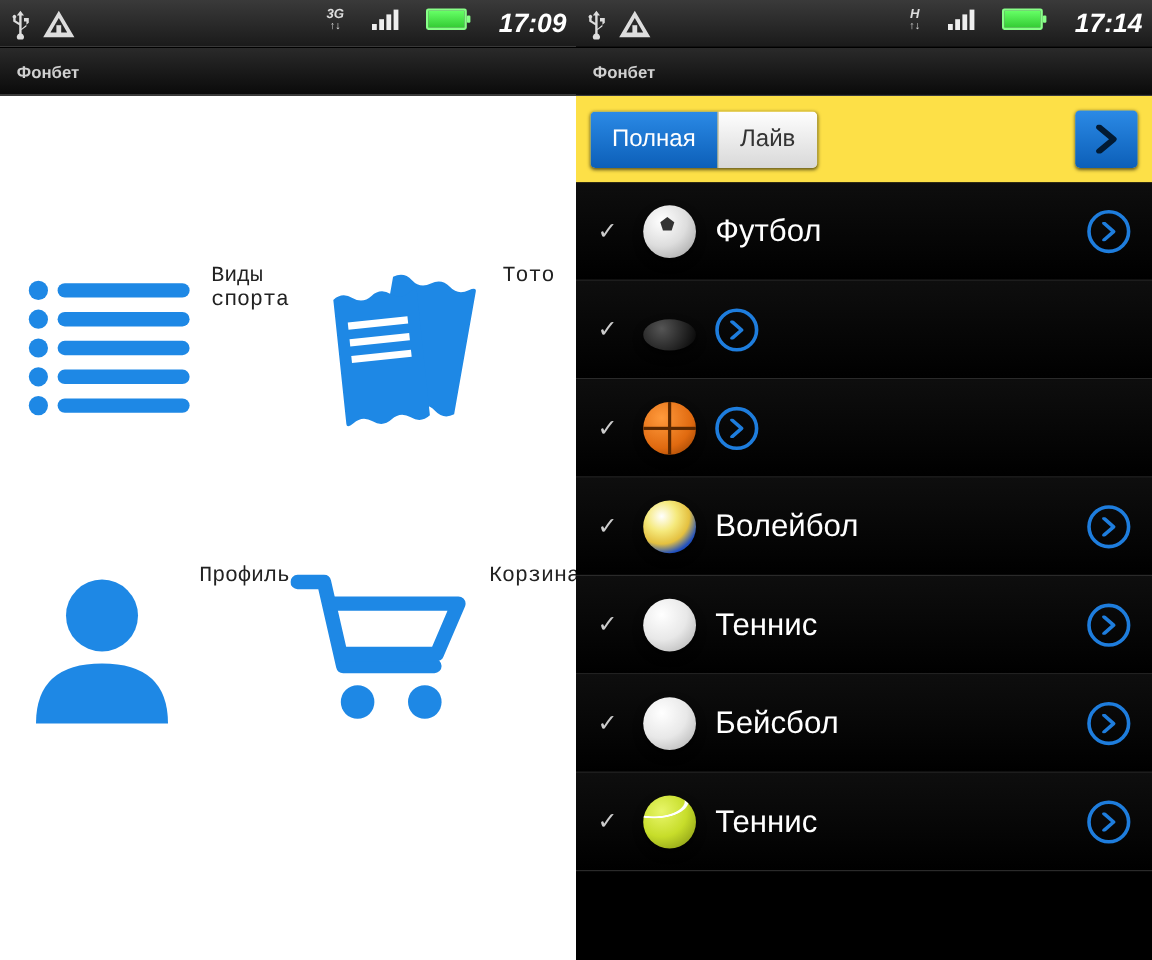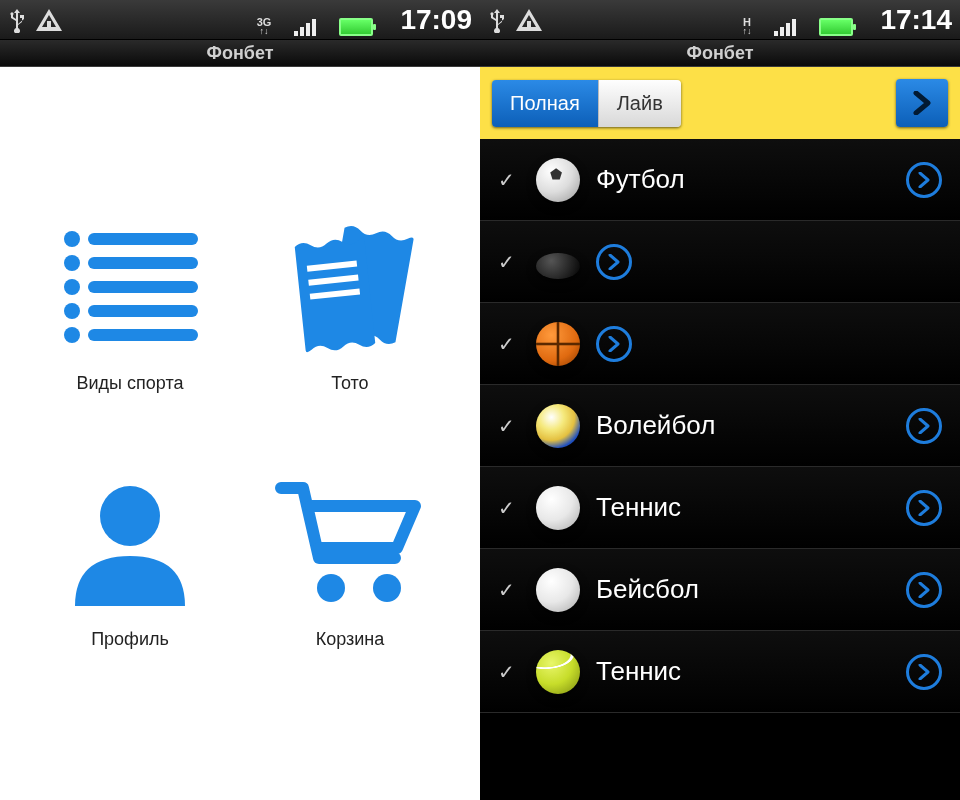--- a/index.html
+++ b/index.html
@@ -4,37 +4,37 @@
 <style>
   * { margin: 0; padding: 0; box-sizing: border-box; }
   body { font-family: Arial, sans-serif; width: 960px; height: 800px; display: flex; background: #000; overflow: hidden; }
   .screen { width: 480px; height: 800px; display: flex; flex-direction: column; position: relative; }
   .screen-left { background: #fff; }
   .screen-right { background: #000; }
 
   
   .statusbar { height: 40px; background: linear-gradient(#3a3a3a, #1a1a1a); display: flex; align-items: center; padding: 0 8px; color: #fff; font-size: 18px; border-bottom: 1px solid #000; }
   .sb-left { display: flex; gap: 8px; align-items: center; }
-  .sb-right { margin-left: auto; display: flex; gap: 23px; align-items: flex-end; }
-  .sb-time { font-weight: bold; font-size: 28px; margin-left: 4px; }
+  .sb-right { margin-left: auto; display: flex; gap: 23px; align-items: flex-start; font-style: italic; }
+  .sb-time { font-weight: bold; font-size: 22px; margin-left: 4px; }
   .sb-battery { width: 34px; height: 18px; border: 2px solid #8f8; border-radius: 2px; position: relative; background: linear-gradient(#6f6,#3c3); }
   .sb-battery::after { content:''; position:absolute; right:-5px; top:4px; width:3px; height:6px; background:#8f8; border-radius:1px; }
   .sb-signal { display:flex; align-items:flex-end; gap:2px; height:18px; }
   .sb-signal span { width:4px; background:#eee; }
   .sb-signal span:nth-child(1){height:5px;} .sb-signal span:nth-child(2){height:9px;} .sb-signal span:nth-child(3){height:13px;} .sb-signal span:nth-child(4){height:17px;}
   .sb-3g { font-size:11px; font-weight:bold; color:#ddd; line-height:1; }
   .sb-arrows { font-size:9px; color:#ddd; line-height:0.8; }
   .sb-net { display:flex; flex-direction:column; align-items:center; }
 
   
-  .titlebar { height: 27px; background: linear-gradient(#2a2a2a, #0a0a0a); color: #d0d0d0; display:flex; align-items:center; padding: 0 14px; font-size: 18px; font-weight: bold; border-bottom: 1px solid #3a3a3a; justify-content: center; }
+  .titlebar { height: 40px; background: linear-gradient(#2a2a2a, #0a0a0a); color: #d0d0d0; display:flex; align-items:center; padding: 0 14px; font-size: 14px; font-weight: bold; border-bottom: 1px solid #3a3a3a; }
 
   
   .home-grid { flex:1; background:#fff; display:grid; grid-template-columns: 1fr 1fr; grid-template-rows: 1fr 1fr; padding: 140px 20px 140px 20px; gap: 60px 0; }
-  .home-item { display:flex; flex-direction:column; align-items:center; justify-content:center; gap:16px; cursor:pointer; }
+  .home-item { display:flex; flex-direction:row; align-items:flex-start; justify-content:center; gap:16px; cursor:pointer;font-family:Liberation Mono, monospace; }
   .home-item .icon-wrap { height:140px; display:flex; align-items:center; justify-content:center; }
   .home-item .lbl { color:#222; font-size:18px; }
 
   
   .tab-row { display:flex; align-items:center; padding: 12px; gap: 16px; background:#fde047; }
   .tabs { display:flex; border-radius:4px; overflow:hidden; box-shadow: 0 1px 3px rgba(0,0,0,0.6); }
   .tab { padding: 12px 18px; font-size: 20px; cursor:pointer; background: linear-gradient(#fefefe,#d8d8d8); color:#333; border-right:1px solid #bbb; text-align:center; }
   .tab:last-child { border-right:none; }
   .tab.active { background: linear-gradient(#2b8ae6,#0c5fb8); color:#fff; }
   .go-btn { margin-left:auto; width:52px; height:48px; border-radius:4px; background: linear-gradient(#2b8ae6,#0c5fb8); display:flex; align-items:center; justify-content:center; cursor:pointer; box-shadow: 0 1px 3px rgba(0,0,0,0.6); }

